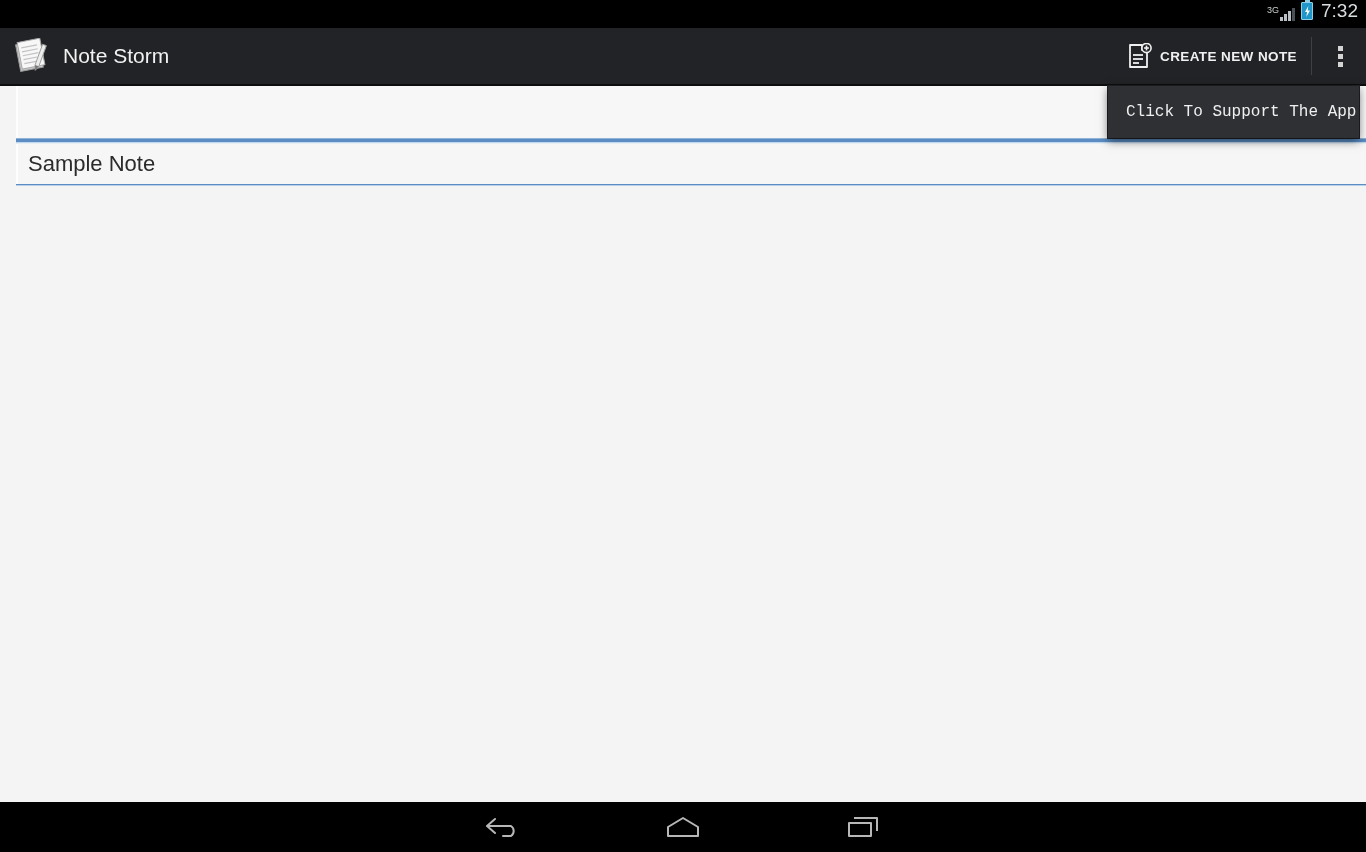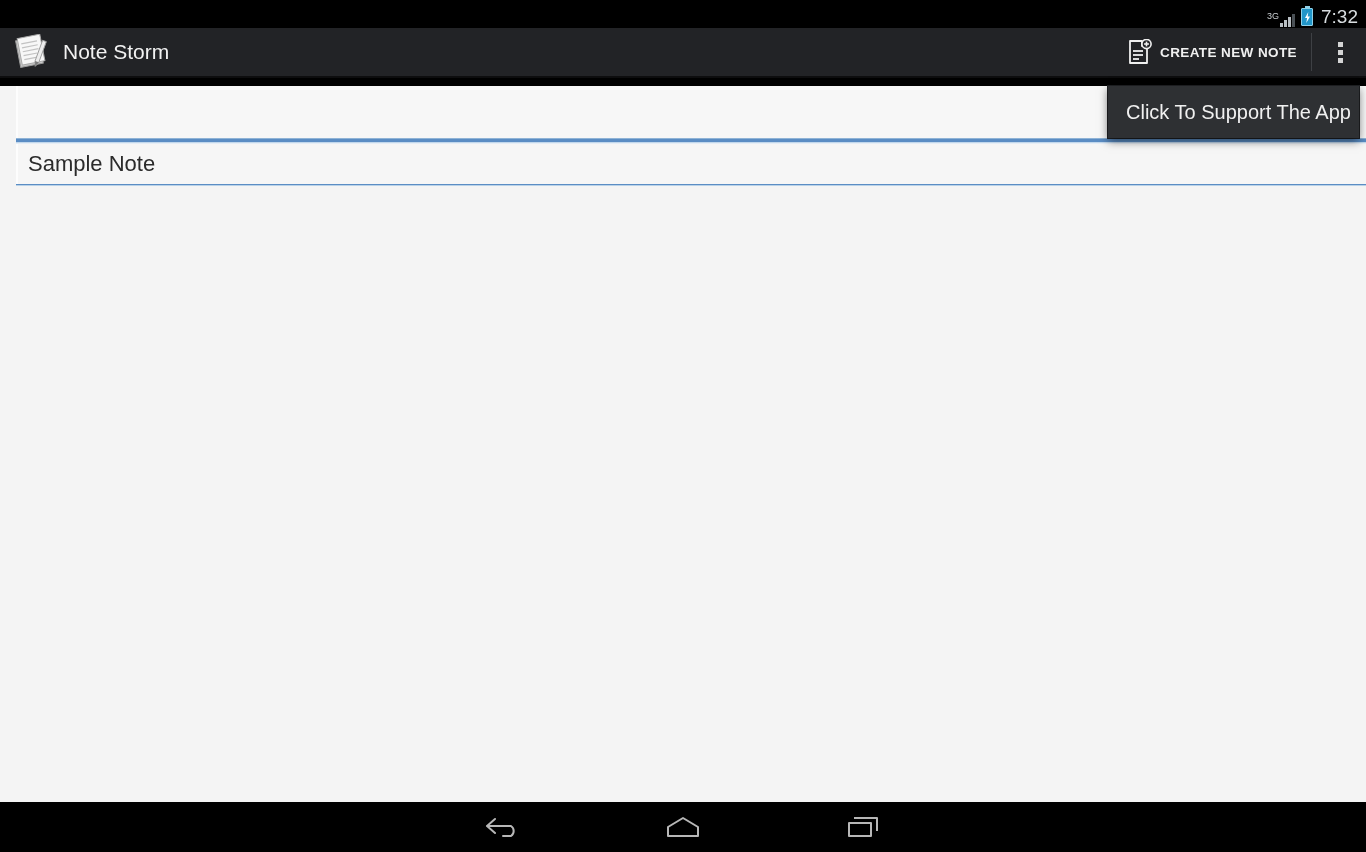--- a/index.html
+++ b/index.html
@@ -16,21 +16,21 @@
   }
 
   
   .status-bar {
     position: absolute;
     left: 0; top: 0;
     width: 1366px;
     height: 28px;
     background: #000000;
     display: flex;
-    align-items: flex-end;
+    align-items: flex-start;
     justify-content: flex-end;
     box-sizing: border-box;
     padding-right: 8px;
   }
   .status-right {
     display: flex;
     align-items: center;
     gap: 6px;
   }
   .net-wrap {
@@ -93,21 +93,21 @@
     letter-spacing: 0px;
     margin-left: 2px;
     font-family: "Liberation Sans", sans-serif;
   }
 
   
   .action-bar {
     position: absolute;
     left: 0; top: 28px;
     width: 1366px;
-    height: 50px;
+    height: 58px;
     background: #222326;
     border-bottom: 2px solid #0d0d0e;
     box-sizing: border-box;
     display: flex;
     align-items: center;
     justify-content: space-between;
   }
   .ab-left {
     display: flex;
     align-items: center;
@@ -240,23 +240,23 @@
     display: flex;
     align-items: center;
     padding-left: 18px;
     box-sizing: border-box;
     cursor: pointer;
   }
   .dd-item + .dd-item {
     border-top: 1px solid #434649;
   }
   .dd-label {
-    font-size: 20px;
+    font-size: 16px;
     color: #f0f0f0;
-    font-family: Liberation Sans, sans-serif;
+    font-family: Liberation Mono, monospace;
     white-space: nowrap;
   }
 
   
   .nav-bar {
     position: absolute;
     left: 0;
     top: 802px;
     width: 1366px;
     height: 50px;

